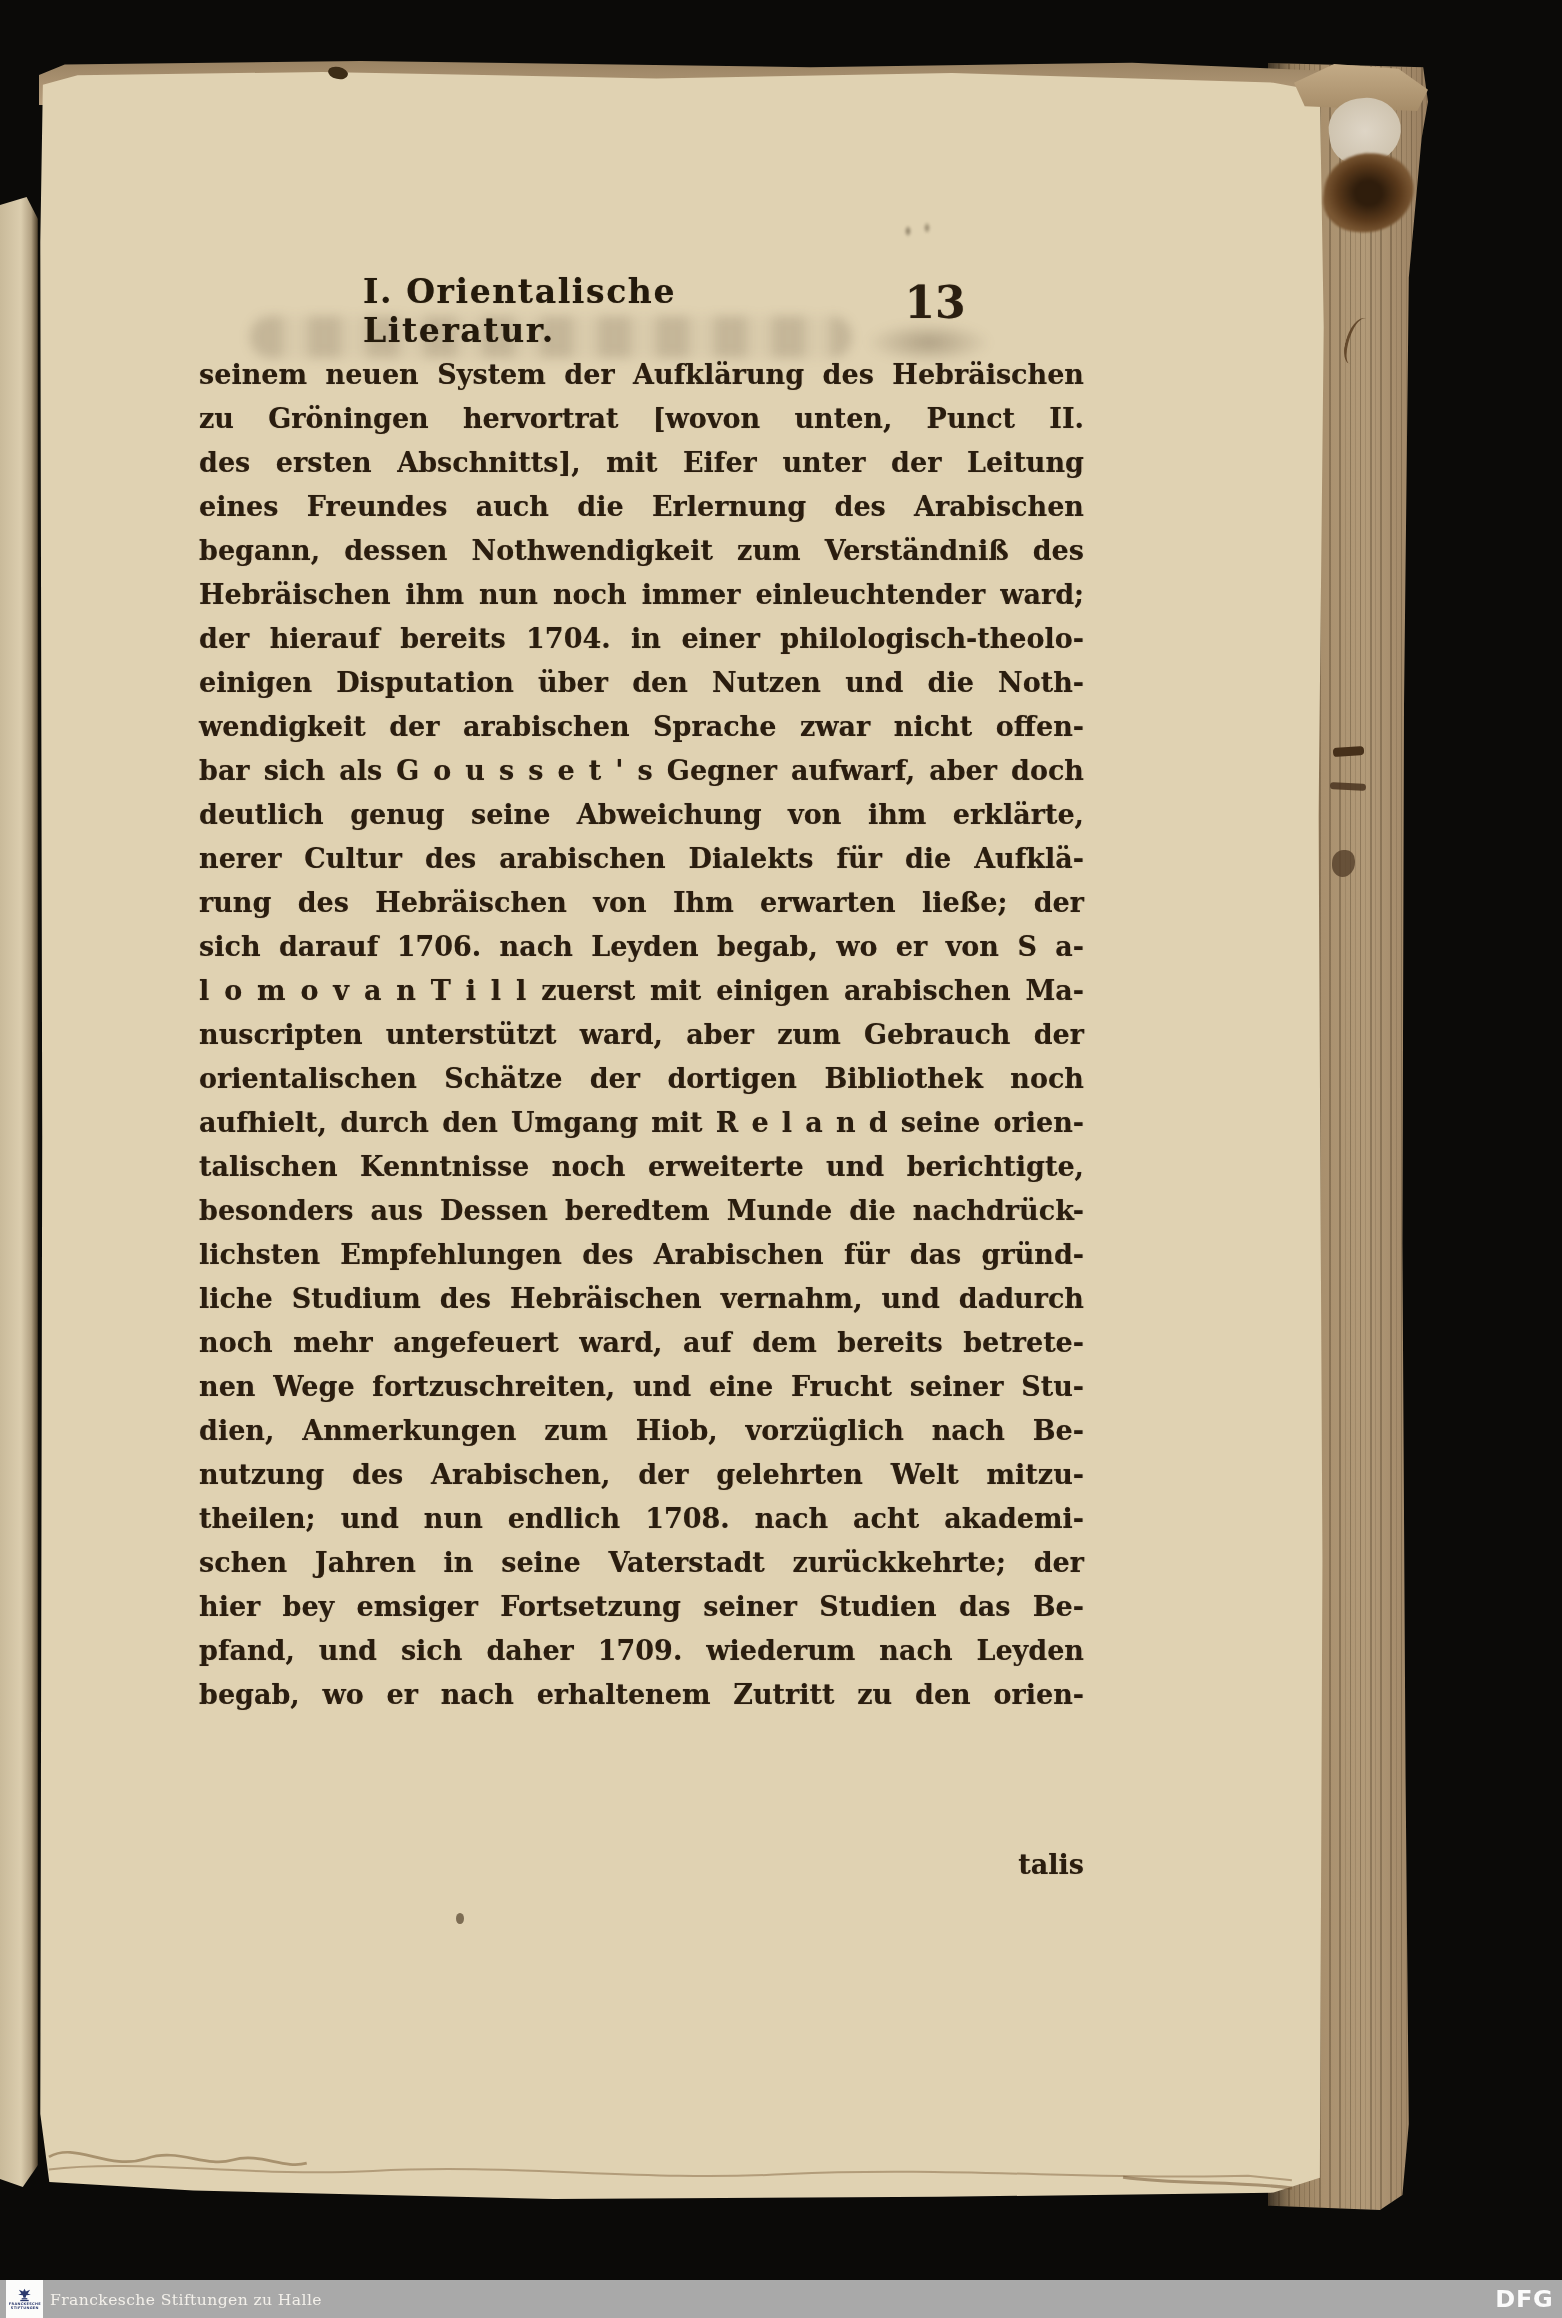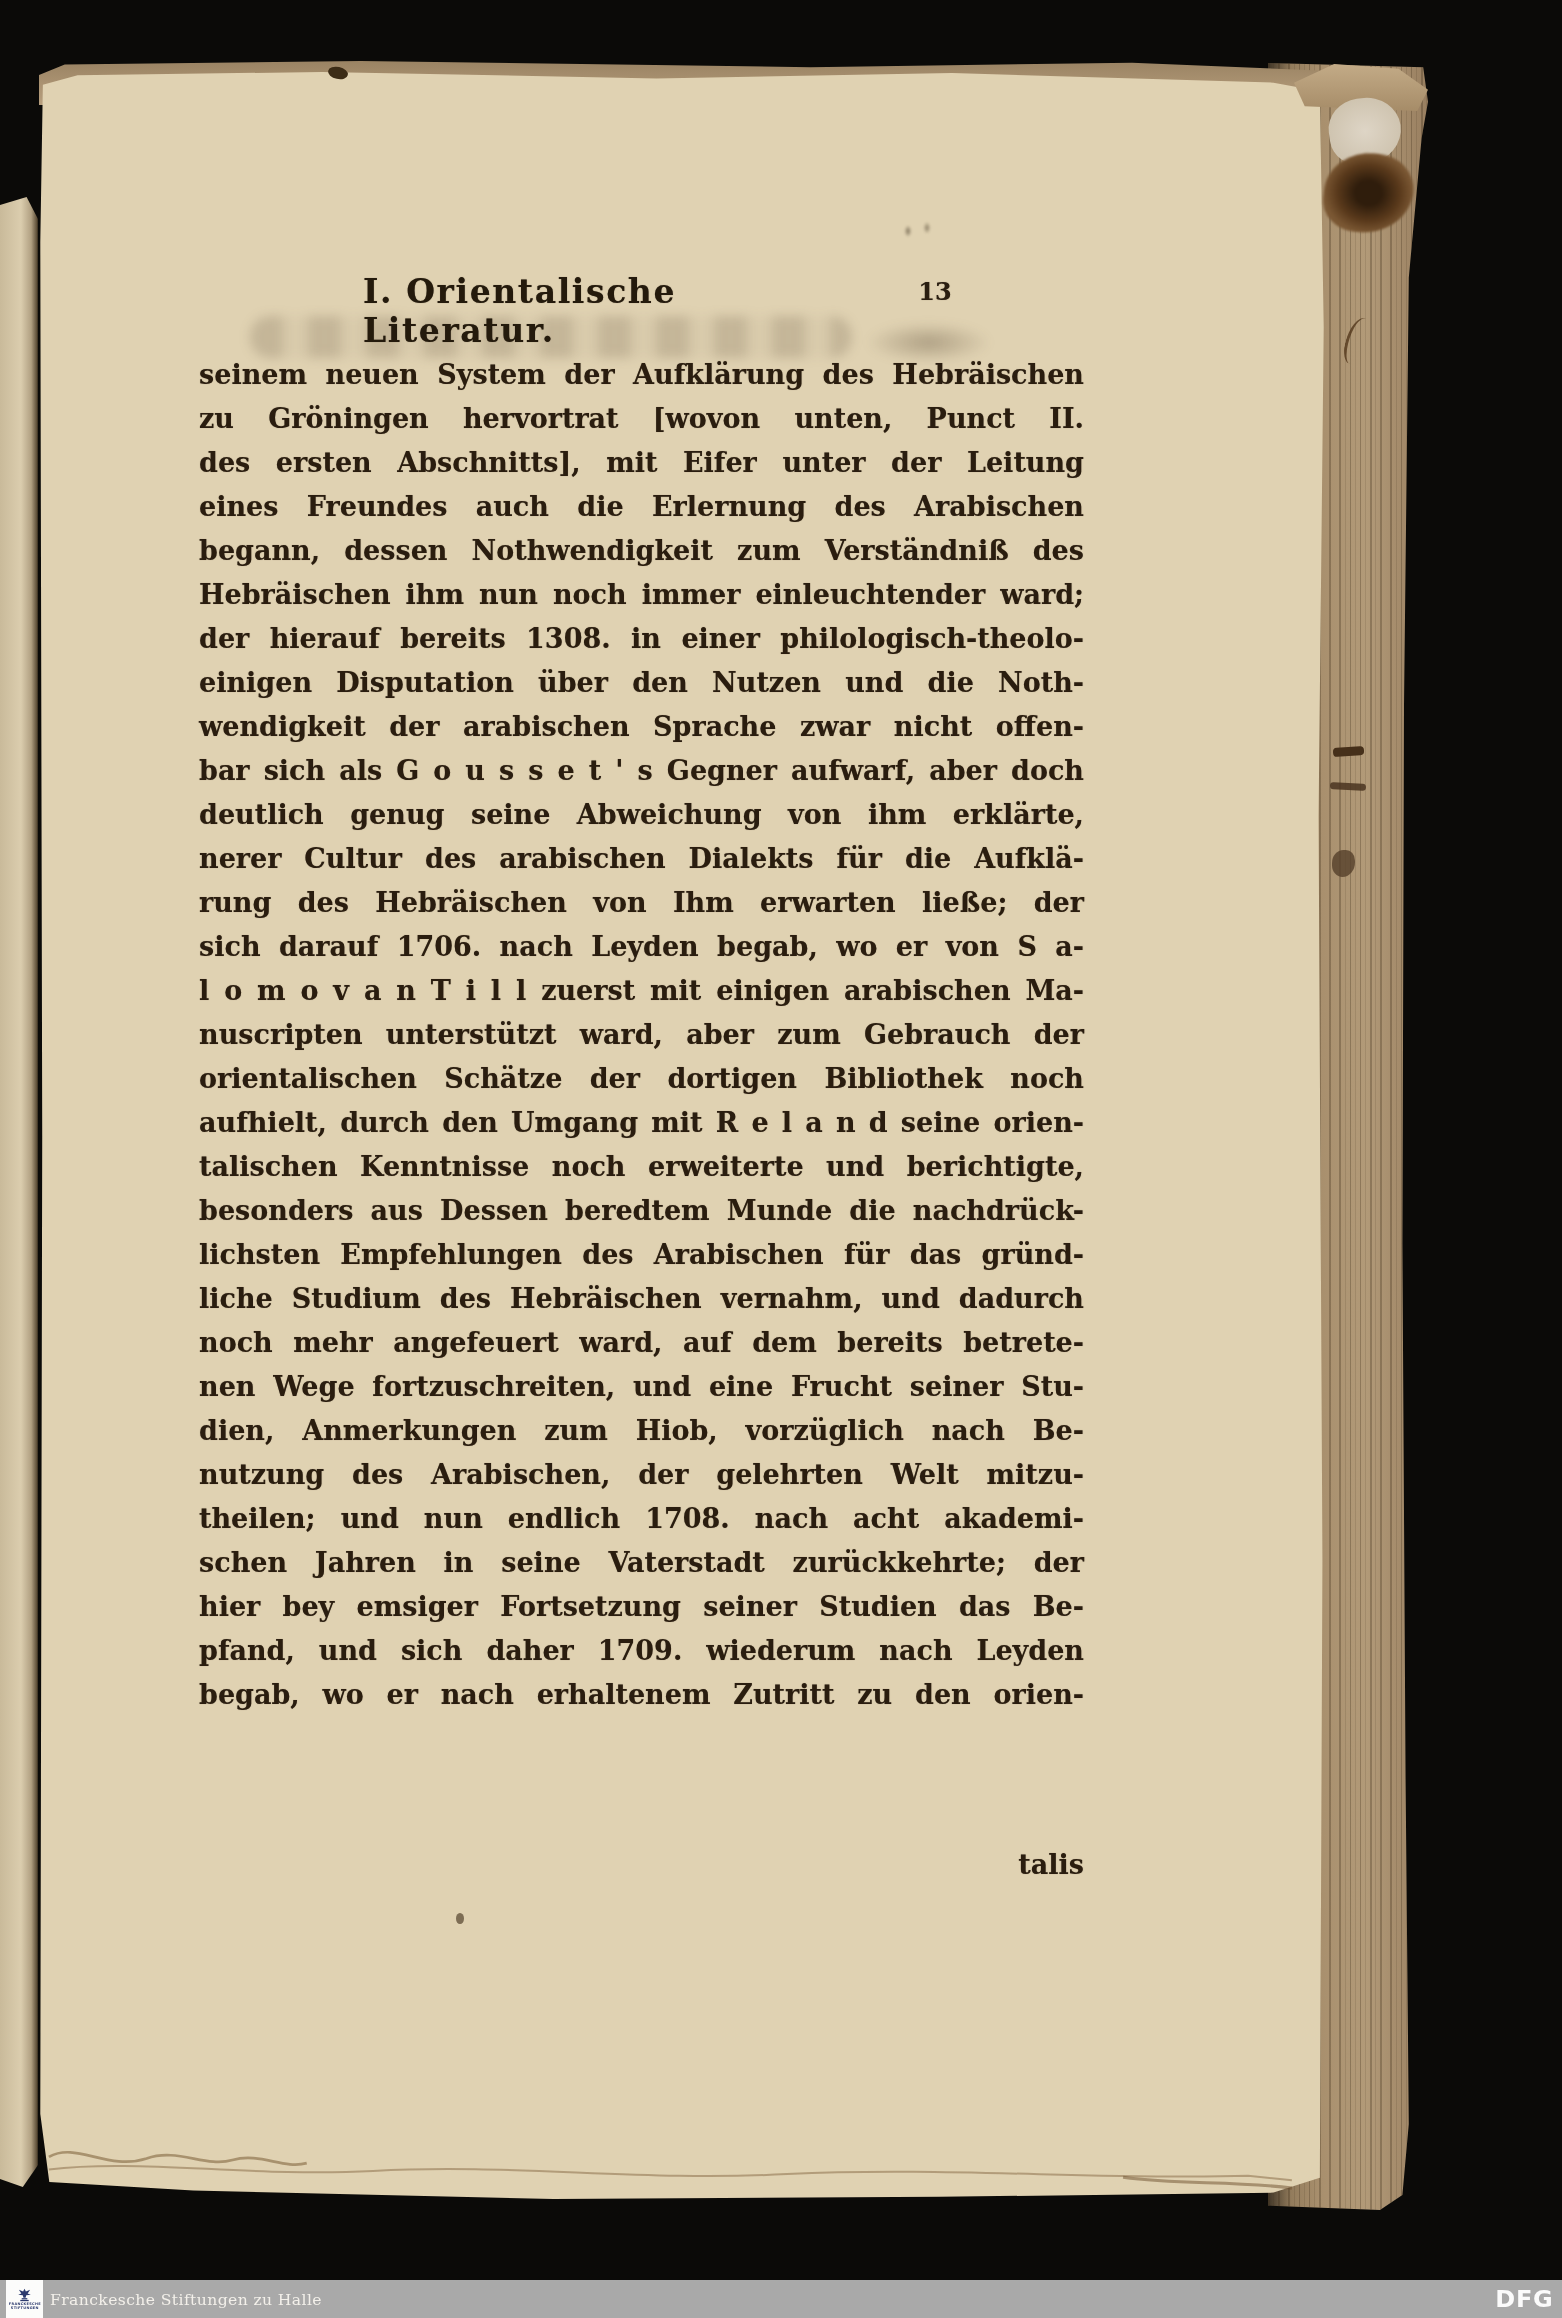--- a/index.html
+++ b/index.html
@@ -36,21 +36,21 @@
     background:radial-gradient(closest-side,rgba(80,64,44,.34),transparent);filter:blur(4.7px);}
   .ghost3{position:absolute;left:893px;top:219px;width:50px;height:22px;
     background:radial-gradient(5.5px 8.6px at 30% 55%,rgba(60,48,30,.55),transparent 70%),
                radial-gradient(5.5px 8.6px at 68% 40%,rgba(60,48,30,.48),transparent 70%);
     filter:blur(0.8px);}
   
   .header-title{position:absolute;left:363px;top:272px;width:516px;text-align:left;
     font-size:33px;font-weight:bold;letter-spacing:1.6px;color:#241a0c;
     text-shadow:0 0 0.8px rgba(36,26,12,.55);}
   .page-number{position:absolute;left:900px;top:277px;width:70px;text-align:center;
-    font-size:24px;font-weight:bold;color:#2a1e10;text-shadow:0 0 0.8px rgba(42,30,16,.5);}
+    font-size:44px;font-weight:bold;color:#2a1e10;text-shadow:0 0 0.8px rgba(42,30,16,.5);}
   .body-lines{position:absolute;left:199px;top:353px;width:885px;
     font-size:27px;font-weight:bold;line-height:44px;color:var(--ink,#2a1d0f);
     text-shadow:0 0 0.8px rgba(42,29,15,.45);}
   .tline{text-align:justify;text-align-last:justify;}
   .catchword{position:absolute;left:199px;top:1849px;width:885px;text-align:right;
     font-size:27px;font-weight:bold;color:var(--ink,#2a1d0f);text-shadow:0 0 0.8px rgba(42,29,15,.45);}
   
   .corner-flap{position:absolute;left:1294px;top:64px;width:134px;height:47px;
     background:linear-gradient(180deg,#c3ab87,#a68c68);
     clip-path:polygon(0 40%,30% 0,78% 10%,100% 55%,92% 100%,8% 90%);}
@@ -106,21 +106,21 @@
   <div class="header-title">I. Orientalische Literatur.</div>
   <div class="page-number">13</div>
 
   <div class="body-lines">
       <div class="tline">seinem neuen System der Aufklärung des Hebräischen</div>
       <div class="tline">zu Gröningen hervortrat [wovon unten, Punct II.</div>
       <div class="tline">des ersten Abschnitts], mit Eifer unter der Leitung</div>
       <div class="tline">eines Freundes auch die Erlernung des Arabischen</div>
       <div class="tline">begann, dessen Nothwendigkeit zum Verständniß des</div>
       <div class="tline">Hebräischen ihm nun noch immer einleuchtender ward;</div>
-      <div class="tline">der hierauf bereits 1308. in einer philologisch-theolo-</div>
+      <div class="tline">der hierauf bereits 1704. in einer philologisch-theolo-</div>
       <div class="tline">einigen Disputation über den Nutzen und die Noth-</div>
       <div class="tline">wendigkeit der arabischen Sprache zwar nicht offen-</div>
       <div class="tline">bar sich als G o u s s e t ' s Gegner aufwarf, aber doch</div>
       <div class="tline">deutlich genug seine Abweichung von ihm erklärte,</div>
       <div class="tline">nerer Cultur des arabischen Dialekts für die Aufklä-</div>
       <div class="tline">rung des Hebräischen von Ihm erwarten ließe; der</div>
       <div class="tline">sich darauf 1706. nach Leyden begab, wo er von S a-</div>
       <div class="tline">l o m o  v a n  T i l l  zuerst mit einigen arabischen Ma-</div>
       <div class="tline">nuscripten unterstützt ward, aber zum Gebrauch der</div>
       <div class="tline">orientalischen Schätze der dortigen Bibliothek noch</div>

